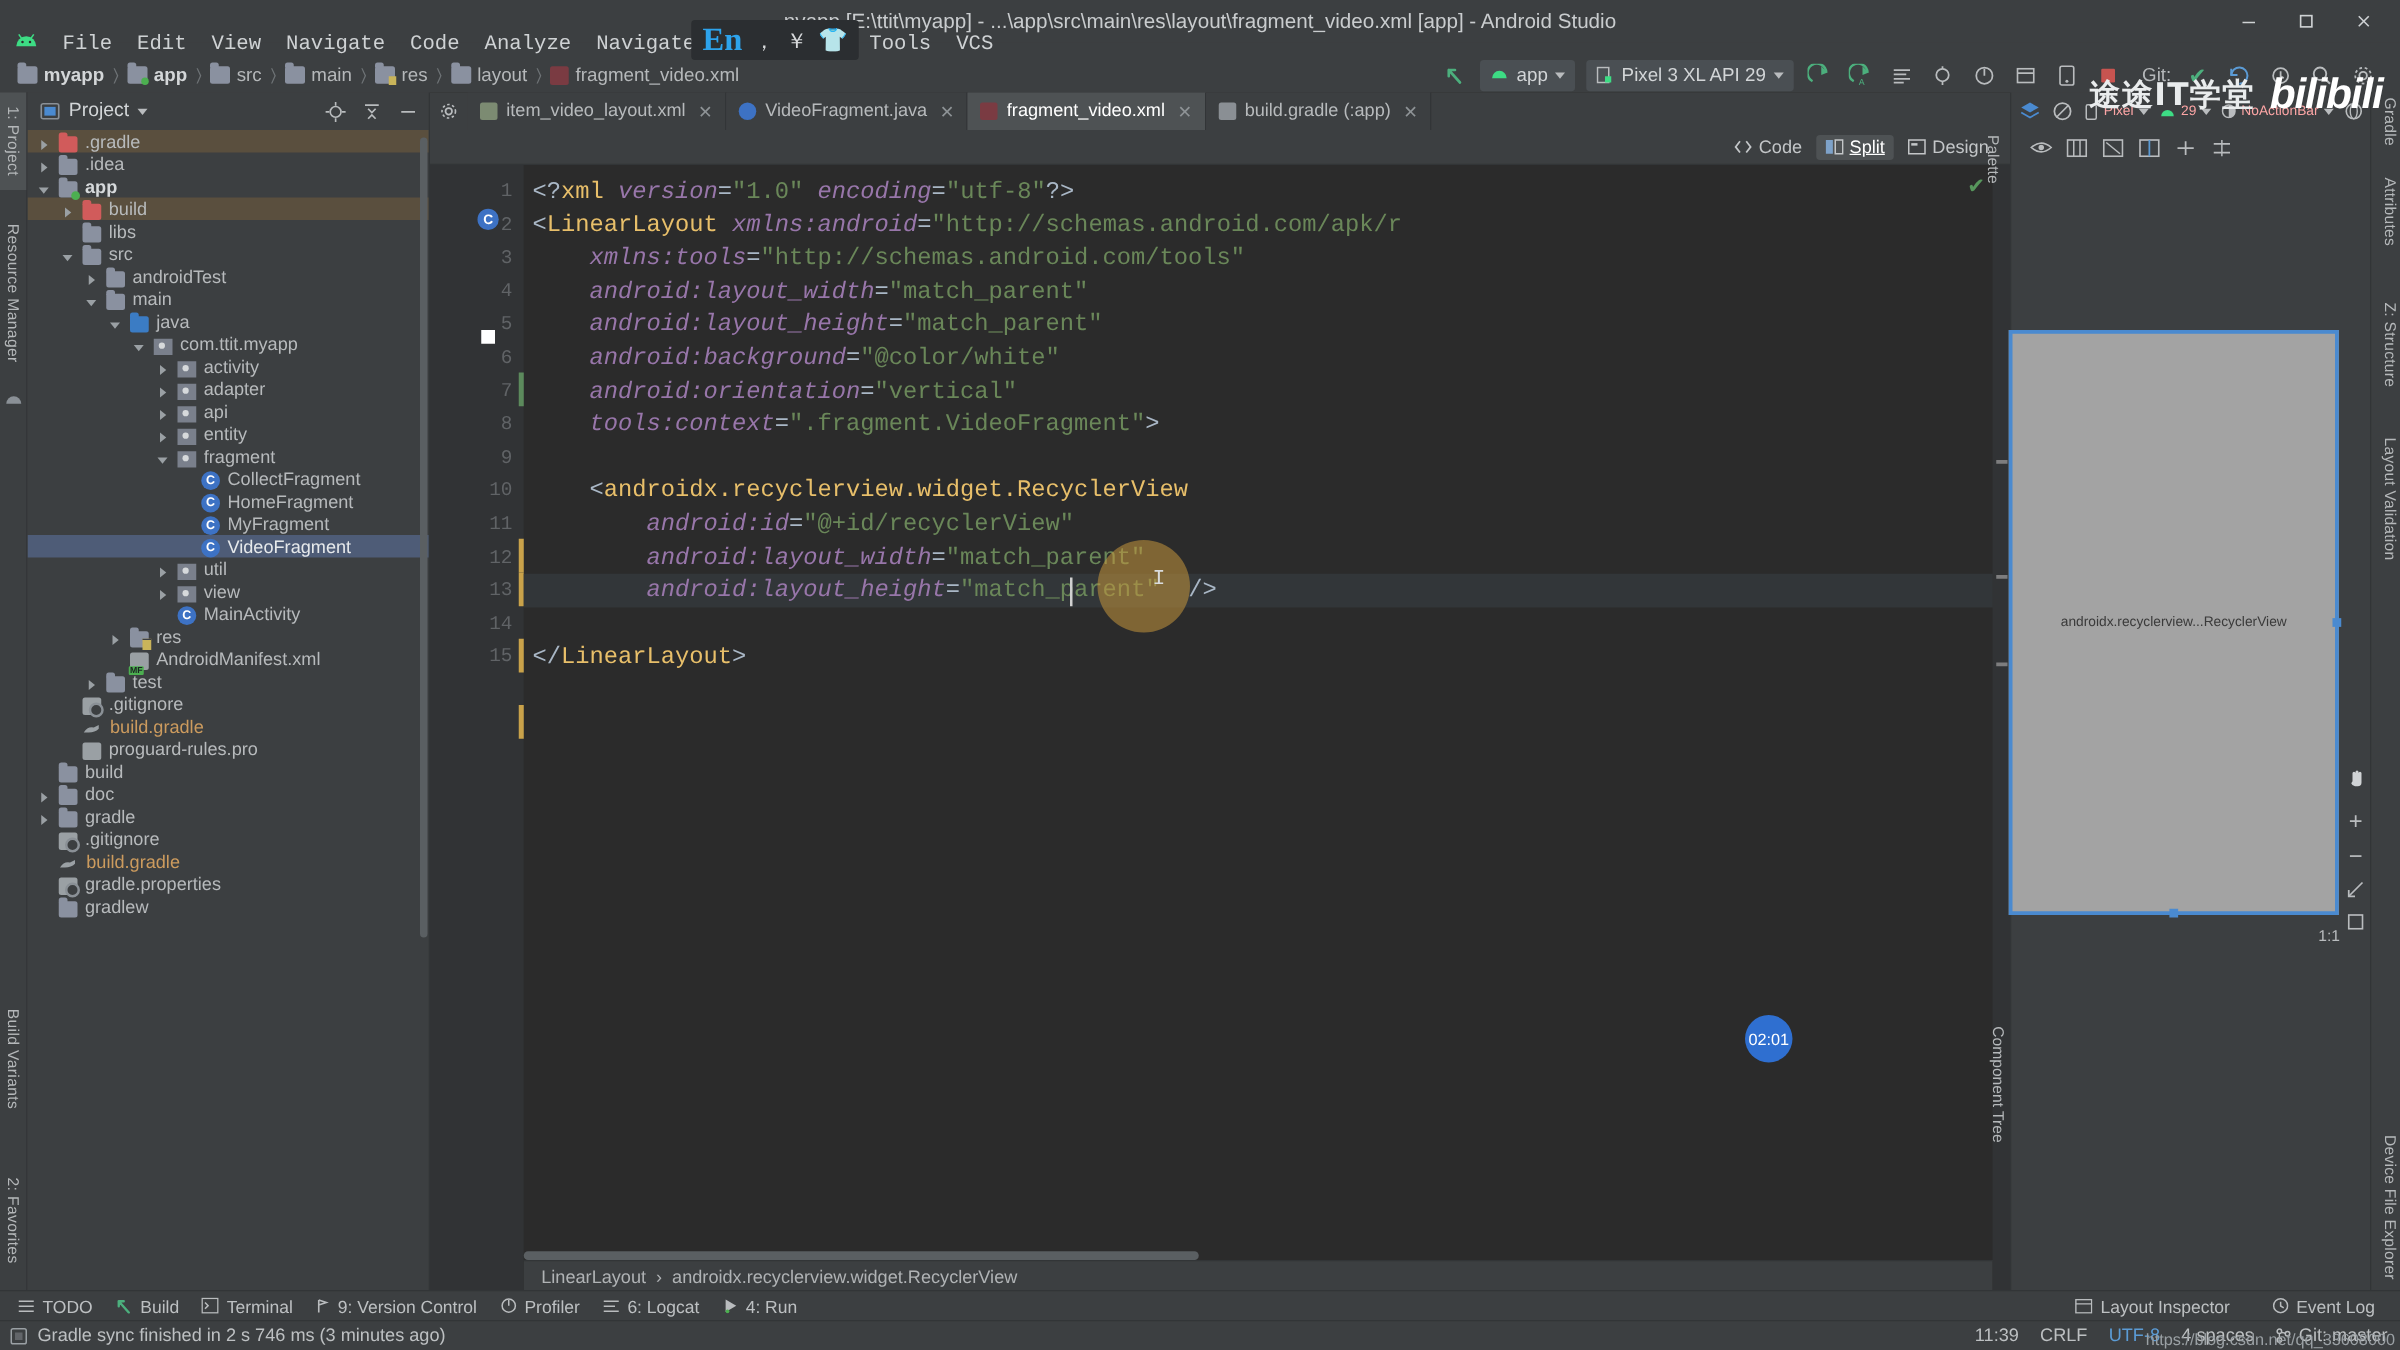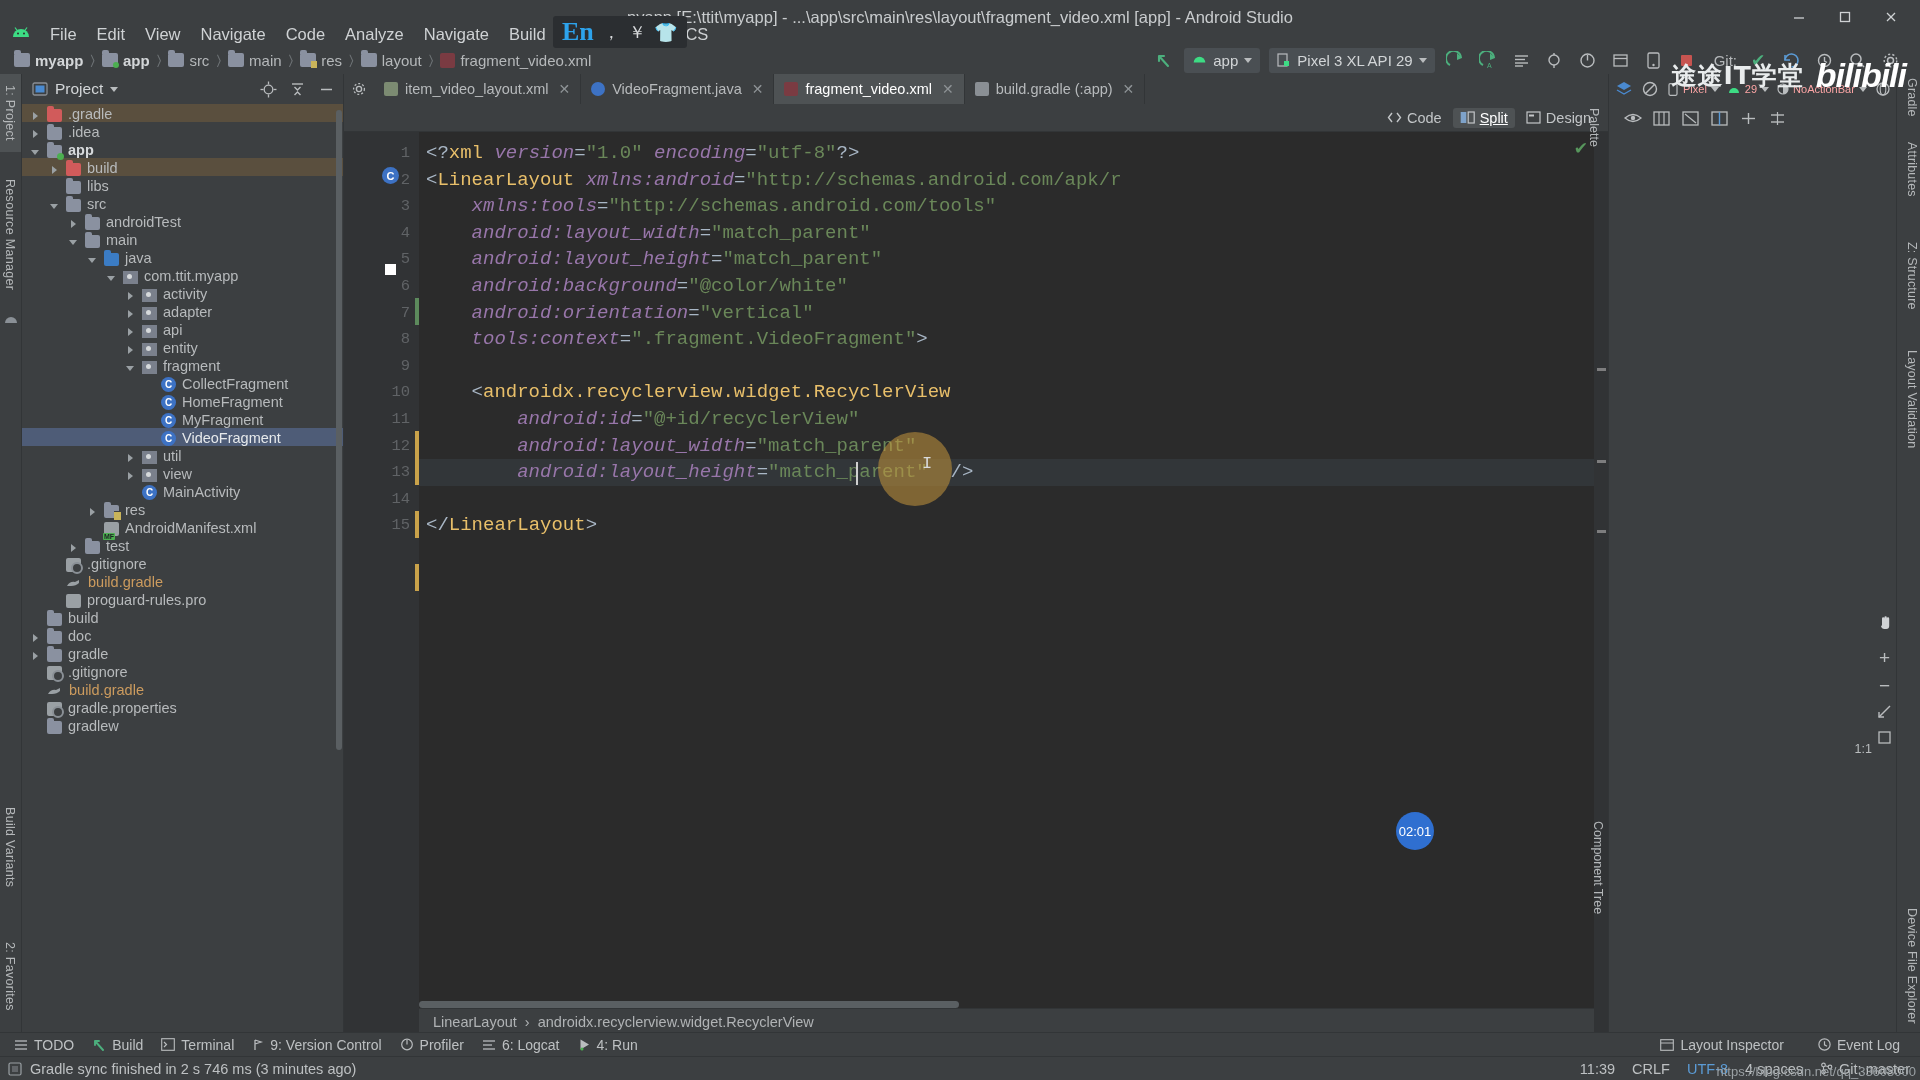--- a/index.html
+++ b/index.html
@@ -25,21 +25,21 @@
   .win-btn{ width:46px; height:34px; display:flex; align-items:center; justify-content:center;
             color:#cfd2d4; font-size:16px; }
 
   
   .menubar{
     position:absolute; left:0; top:18px; height:32px;
     display:flex; align-items:center; gap:0; padding-left:8px; z-index:6;
   }
   .android-logo{ width:26px; height:26px; display:flex; align-items:center; justify-content:center; margin-right:6px;}
   .menu-item{
-    padding:4px 10px; font-size:16.5px; color:#cfd2d4; white-space:nowrap;
+    padding:4px 10px; font-size:16.5px; color:#cfd2d4; white-space:nowrap;font-family:Liberation Mono, monospace;
   }
 
   
   .ime{
     position:absolute; left:553px; top:16px; height:32px;
     background:#2b2e31; border-radius:3px; display:flex; align-items:center;
     gap:9px; padding:0 9px; z-index:8;
   }
   .ime .en{ color:#2da3ec; font-size:26px; font-weight:700; line-height:1; font-family:"Liberation Serif",serif;}
   .ime .gl{ color:#d8dadc; font-size:17px; }
@@ -967,20 +967,25 @@
             <line x1="2" y1="4" x2="15" y2="4" stroke="#b9bcbe" stroke-width="1.4"></line>
             <line x1="2" y1="11" x2="15" y2="11" stroke="#b9bcbe" stroke-width="1.4"></line>
             <line x1="8.5" y1="1" x2="8.5" y2="14" stroke="#b9bcbe" stroke-width="1.2"></line>
           </svg>
       </div>
     </div>
 
     <div style="position:absolute;left:-22px;top:34px;writing-mode:vertical-rl;font-size:12.5px;color:#b5b8ba;">Palette</div>
     <div class="comp-tree-tab">Component Tree</div>
 
+    <div class="device">
+      <div class="dev-label">androidx.recyclerview...RecyclerView</div>
+      <div class="handle" style="right:-5px;top:50%;transform:translateY(-50%);"></div>
+      <div class="handle" style="left:50%;bottom:-5px;transform:translateX(-50%);"></div>
+    </div>
 
     <div class="prev-right">
       <div class="pr-btn" style="top:538px;">
         <svg width="16" height="16" viewBox="0 0 16 16">
             <path d="M5 11 L5 4.5 a1.2 1.2 0 0 1 2.4 0 L7.4 8 L7.4 3.5 a1.2 1.2 0 0 1 2.4 0 L9.8 8 L9.8 4.5 a1.2 1.2 0 0 1 2.4 0 L12.2 12 a3 3 0 0 1 -3 3 L7 15 a3.5 3.5 0 0 1 -3 -2.4 Z" fill="#d0d3d5"></path>
           </svg>
       </div>
       <div class="pr-btn" style="top:574px;font-size:19px;">+</div>
       <div class="pr-btn" style="top:602px;font-size:19px;">−</div>
       <div class="pr-btn" style="top:628px;">

